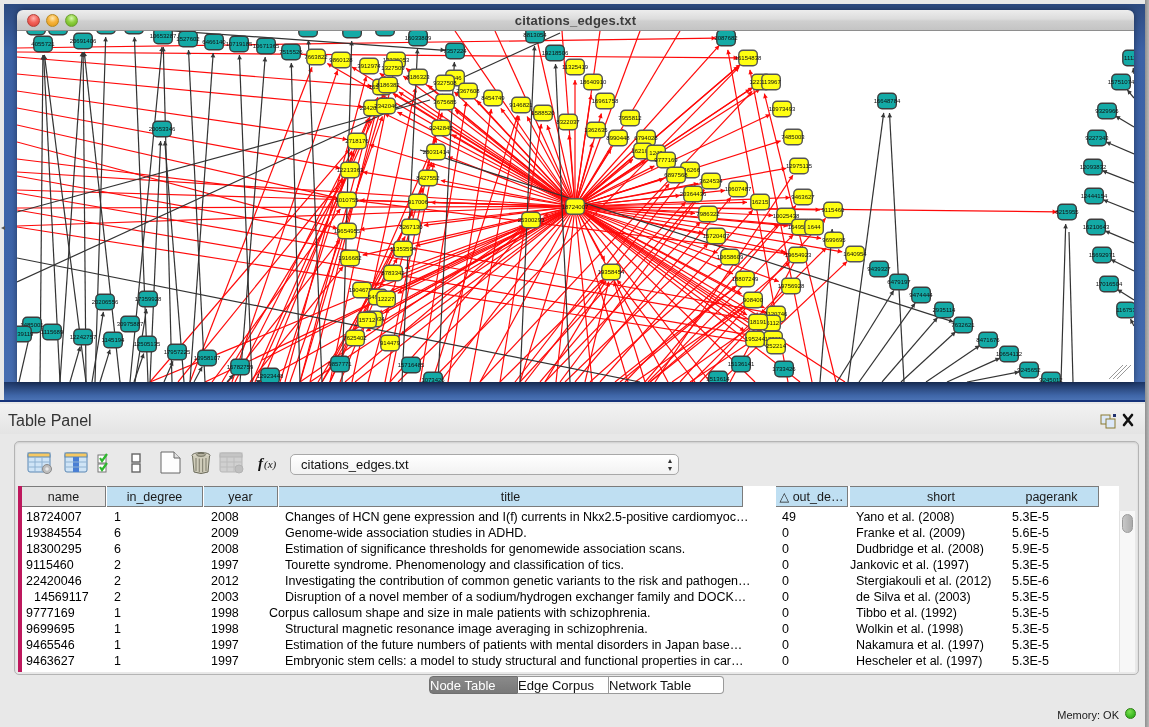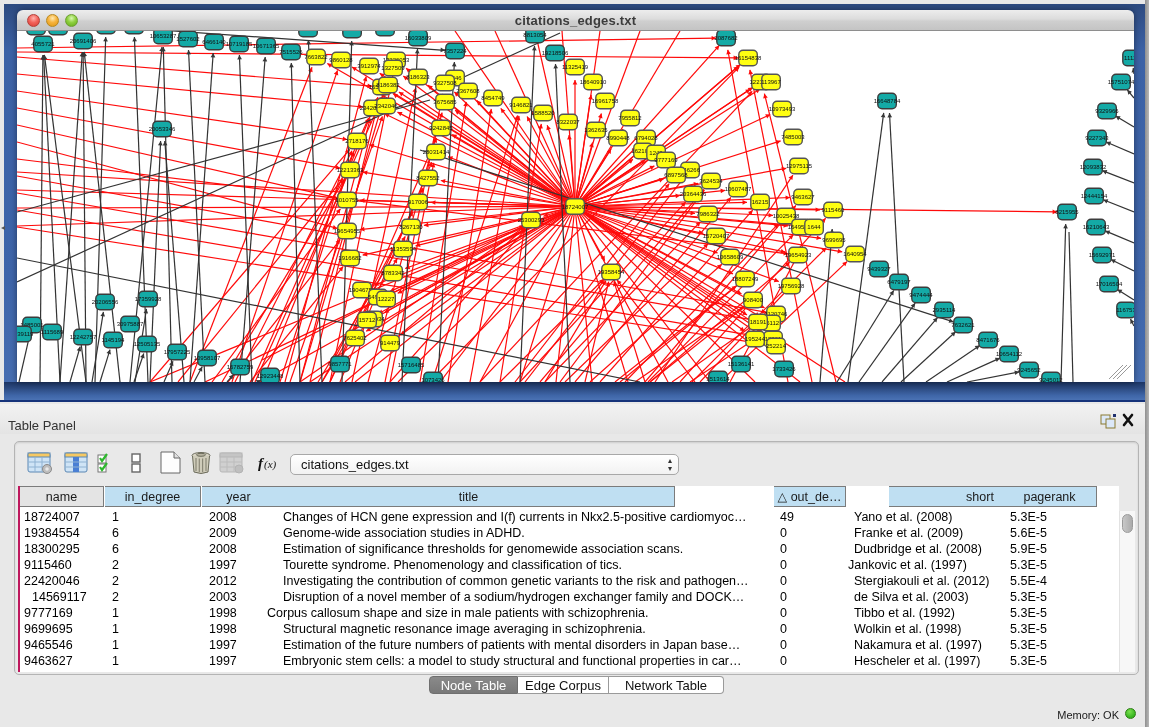--- a/index.html
+++ b/index.html
@@ -22,39 +22,39 @@
 svg .ba{fill:#373737}
 svg .nt{fill:#14aaa6;stroke:#3c3c3c;stroke-width:1.4}
 svg .ny{fill:#ffff12;stroke:#555;stroke-width:1.4}
 svg .nl{font-size:6px;fill:#111;text-anchor:middle;font-family:"Liberation Sans",sans-serif}
 svg .gr{stroke:#9a9a9a;stroke-width:1}
 
 #larrow{position:absolute;left:1px;top:223px;font-size:8px;color:#555}
 
 #tp{position:absolute;left:0;top:400px;width:1149px;height:327px;background:#e8e8e8;border-top:2px solid #16337a}
 #tph{position:absolute;left:0;top:2px;width:1149px;height:30px;background:linear-gradient(180deg,#f2f2f2,#e4e4e4);}
-#tph span{position:absolute;left:8px;top:14px;font-size:13px;color:#333}
+#tph span{position:absolute;left:8px;top:8px;font-size:16px;color:#333}
 #tp .hicons{position:absolute;right:12px;top:9px;width:46px;height:16px}
 #inner{position:absolute;left:14px;top:39px;width:1125px;height:234px;background:#e9e9e9;border:1px solid #b4b4b4;border-radius:5px;box-shadow:inset 0 1px 2px rgba(0,0,0,.12)}
 #toolbar{position:absolute;left:6px;top:8px;height:34px;width:1110px}
 #combo{position:absolute;left:275px;top:12px;width:389px;height:21px;background:linear-gradient(180deg,#ffffff,#f2f2f2);border:1px solid #a8a8a8;border-radius:5px;font-size:13px;color:#111;line-height:19px;padding-left:10px}
 #combo .stp{position:absolute;right:6px;top:2px;font-size:8px;color:#333;line-height:8px;text-align:center}
-#tbl{position:absolute;left:3px;top:44px;width:1101px;height:186px;background:#fff;border-left:2px solid #be185d}
+#tbl{position:absolute;left:3px;top:44px;width:1101px;height:186px;background:#fff;border-left:4px solid #be185d}
 #thead{position:absolute;left:0;top:0;width:100%;height:21px;font-size:12.5px;color:#1a1a1a}
 #thead .c{position:absolute;top:0;height:21px;background:#bfdff2;border-right:1px solid #7b7b7b;border-top:1px solid #7b7b7b;border-bottom:1px solid #7b7b7b;text-align:center;line-height:21px}
 #thead .c.first{background:#e4e4e4}
 #trows{position:absolute;left:0;top:23px;width:100%;font-size:12.5px;color:#000}
 .tr{position:absolute;left:0;height:16px;line-height:16px;white-space:nowrap}
 .tr div{position:absolute;overflow:hidden}
 #vsb{position:absolute;left:1104px;top:69px;width:16px;height:161px;background:#f7f7f7;border-left:1px solid #e2e2e2}
 #vsb .th{position:absolute;left:2px;top:3px;width:11px;height:19px;border-radius:6px;background:linear-gradient(90deg,#c8c8c8,#ababab);border:1px solid #9a9a9a}
 
 
 #tabs{position:absolute;left:429px;top:676px;height:19px;font-size:13px}
-.tab{float:left;height:18px;line-height:17px;text-align:center;background:#fff;color:#111;border:1px solid #9a9a9a;border-left:none}
+.tab{float:left;height:18px;line-height:17px;background:#fff;color:#111;border:1px solid #9a9a9a;border-left:none}
 .tab.t1{width:89px}.tab.t2{width:91px}.tab.t3{width:115px}
 .tab.sel{background:linear-gradient(180deg,#8a8a8a,#787878);color:#fff;border:1px solid #6f6f6f;border-radius:4px 0 0 4px}
 .tab.last{border-radius:0 4px 4px 0}
 #mem{position:absolute;right:30px;top:709px;font-size:11px;color:#1a1a1a}
 #memdot{position:absolute;right:13px;top:708px;width:11px;height:11px;border-radius:50%;background:radial-gradient(circle at 40% 30%,#7ae04e,#35b41e 70%);border:1px solid #2e7d14}
 </style></head><body>
 <div id="stage">
   <div id="desk"></div>
   <div id="deskstrip"></div>
     <div id="deskbottom"></div>
@@ -1183,23 +1183,23 @@
         <text x="0" y="14" font-size="15" font-style="italic" font-weight="bold" font-family="Liberation Serif,serif" fill="#111">f</text>
         <text x="6" y="14" font-size="11" font-style="italic" font-family="Liberation Serif,serif" fill="#111">(x)</text>
       </g>
     </svg>
     <div id="combo">citations_edges.txt<span class="stp">▴<br>▾</span></div>
     <div id="tbl">
       <div id="thead">
         <div class="c first" style="left:0;width:84px">name</div>
         <div class="c" style="left:85px;width:96px">in_degree</div>
         <div class="c" style="left:182px;width:74px">year</div>
-        <div class="c" style="left:243px;width:412px">title</div>
+        <div class="c" style="left:257px;width:464px">title</div>
         <div class="c" style="left:754px;width:72px">△ out_de…</div>
-        <div class="c" style="left:869px;width:183px">short</div>
+        <div class="c" style="left:828px;width:183px">short</div>
         <div class="c" style="left:983px;width:94px">pagerank</div>
       </div>
       <div id="trows">
             <div class="tr" style="top:0px">
               <div style="left:4px;width:80px">18724007</div>
               <div style="left:92px;width:88px">1</div>
               <div style="left:189px;width:66px">2008</div>
               <div style="left:263px;width:489px">Changes of HCN gene expression and I(f) currents in Nkx2.5‑positive cardiomyoc…</div>
               <div style="left:760px;width:65px">49</div>
               <div style="left:834px;width:148px">Yano et al. (2008)</div>
@@ -1232,21 +1232,21 @@
               <div style="left:828px;width:148px">Jankovic et al. (1997)</div>
               <div style="left:990px;width:86px">5.3E‑5</div>
             </div>
             <div class="tr" style="top:64px">
               <div style="left:4px;width:80px">22420046</div>
               <div style="left:92px;width:88px">2</div>
               <div style="left:189px;width:66px">2012</div>
               <div style="left:263px;width:489px">Investigating the contribution of common genetic variants to the risk and pathogen…</div>
               <div style="left:760px;width:65px">0</div>
               <div style="left:834px;width:148px">Stergiakouli et al. (2012)</div>
-              <div style="left:990px;width:86px">5.5E‑4</div>
+              <div style="left:990px;width:86px">5.5E‑6</div>
             </div>
             <div class="tr" style="top:80px">
               <div style="left:12px;width:80px">14569117</div>
               <div style="left:92px;width:88px">2</div>
               <div style="left:189px;width:66px">2003</div>
               <div style="left:263px;width:489px">Disruption of a novel member of a sodium/hydrogen exchanger family and DOCK…</div>
               <div style="left:760px;width:65px">0</div>
               <div style="left:834px;width:148px">de Silva et al. (2003)</div>
               <div style="left:990px;width:86px">5.3E‑5</div>
             </div>

